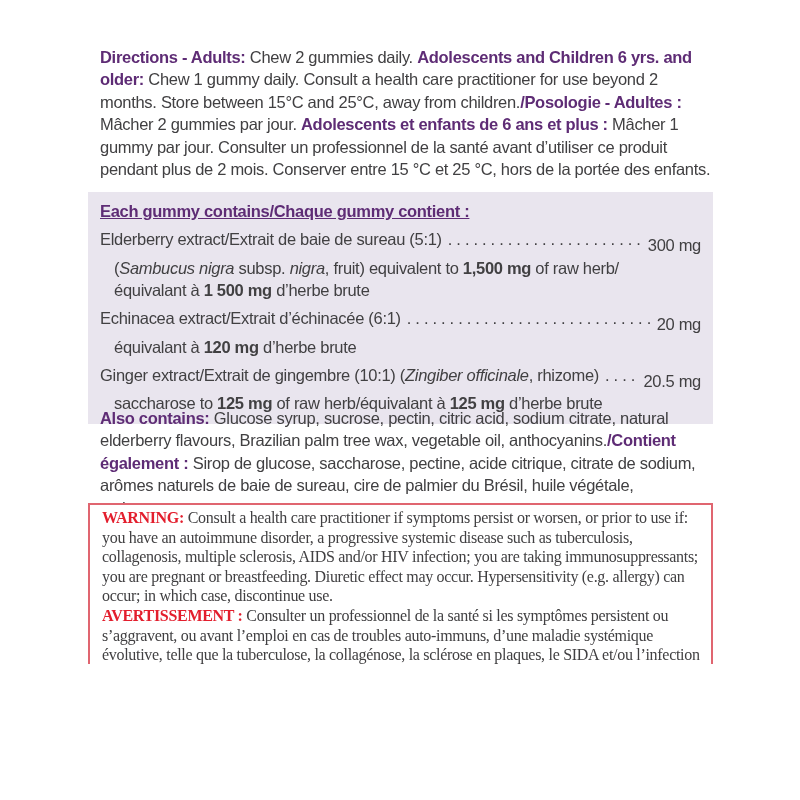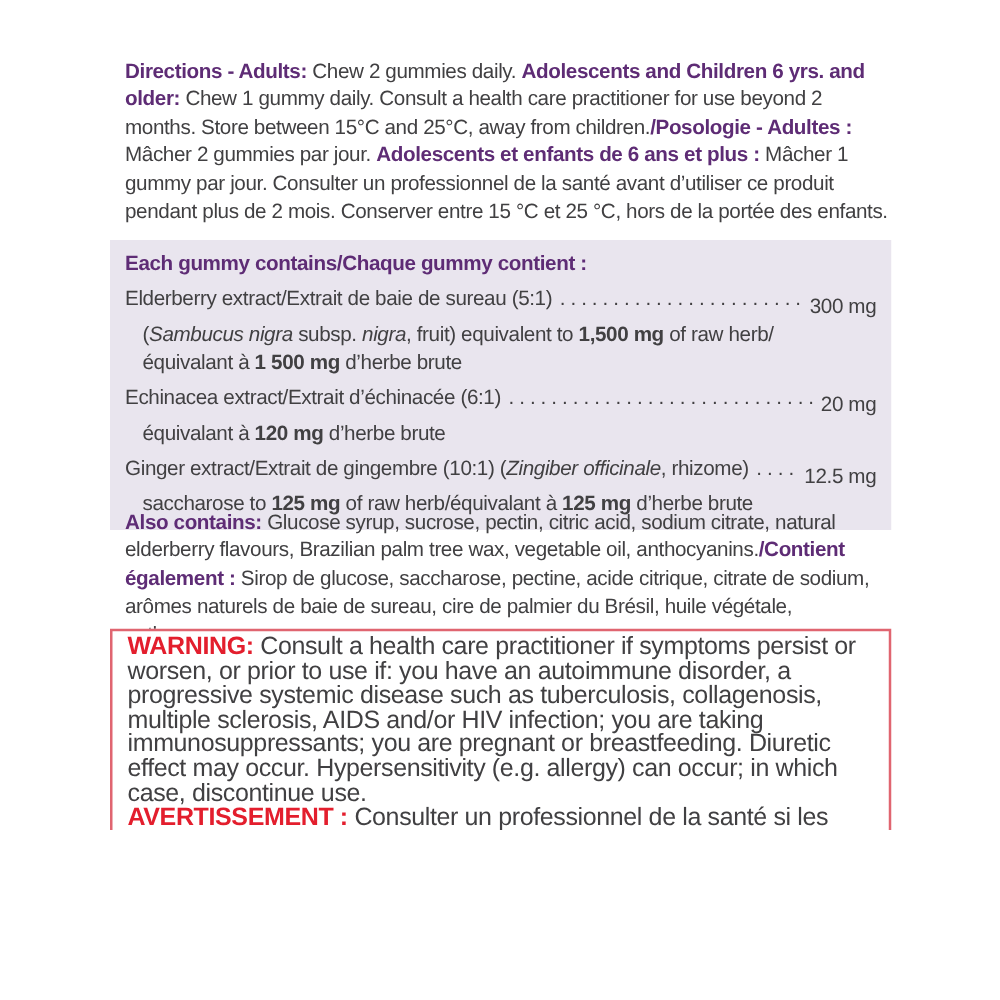--- a/index.html
+++ b/index.html
@@ -3,32 +3,32 @@
 <meta charset="utf-8">
 <style>
   html,body{margin:0;padding:0;background:#ffffff;}
   body{width:800px;height:800px;font-family:"Liberation Sans",sans-serif;color:var(--text,#414042);}
   .page{position:relative;width:800px;height:664px;background:#ffffff;overflow:hidden;}
 
   .para{margin:0;font-size:16.5px;line-height:22.4px;letter-spacing:-0.3px;}
   .directions{position:absolute;left:100px;top:46px;width:614px;}
 
   .panel{position:absolute;left:88px;top:192px;width:601px;background:var(--panelbg,#e9e5ee);padding:8px 12px 10px 12px;}
-  .panel-heading{font-weight:bold;color:var(--purple,#5e2c75);font-size:16.5px;line-height:22.4px;letter-spacing:-0.3px;}
+  .panel-heading{font-weight:bold;color:var(--purple,#5e2c75);font-size:16.5px;line-height:22.4px;letter-spacing:-0.3px;text-decoration:underline;}
   .ing-row{display:flex;align-items:center;font-size:16.5px;line-height:22.3px;letter-spacing:-0.3px;}
   .ing-name{white-space:nowrap;}
   .dots{flex:1;overflow:hidden;white-space:nowrap;margin:0 6px;}
   .dots::after{content:". . . . . . . . . . . . . . . . . . . . . . . . . . . . . . . . . . . . . . . . . . . . . . . . . . . . . . . . . . . .";}
   .amount{white-space:nowrap;margin-top:12px;}
   .ing-sub{padding-left:14px;font-size:16.5px;line-height:22.3px;letter-spacing:-0.3px;}
 
   .also{position:absolute;left:100px;top:407px;width:614px;}
 
   .warning-box{position:absolute;left:88px;top:503px;width:599px;border:2px solid var(--border,#e06570);padding:3px 10px 7px 12px;background:#ffffff;}
-  .warn{font-size:20px;line-height:19.6px;letter-spacing:-0.3px;}
+  .warn{font-size:16px;line-height:19.6px;letter-spacing:-0.3px;font-family:Liberation Serif, serif;}
 
   .run-n{}
   .run-b{font-weight:bold;}
   .run-i{font-style:italic;}
   .run-bp{font-weight:bold;color:var(--purple,#5e2c75);}
   .run-br{font-weight:bold;color:var(--red,#e31e2d);}
 </style>
 </head>
 <body style="--purple: #5e2c75; --red: #e31e2d; --text: #414042; --panelbg: #e9e5ee; --border: #e06570;">
 
@@ -48,21 +48,21 @@
         <div class="ing-sub"><span class="run-n">équivalant à </span><span class="run-b">1 500 mg</span><span class="run-n"> d’herbe brute</span></div>
         <div class="ing-row">
           <span class="ing-name"><span class="run-n">Echinacea extract/Extrait d’échinacée (6:1)</span></span>
           <span class="dots"></span>
           <span class="amount">20 mg</span>
         </div>
         <div class="ing-sub"><span class="run-n">équivalant à </span><span class="run-b">120 mg</span><span class="run-n"> d’herbe brute</span></div>
         <div class="ing-row">
           <span class="ing-name"><span class="run-n">Ginger extract/Extrait de gingembre (10:1) (</span><span class="run-i">Zingiber officinale</span><span class="run-n">, rhizome)</span></span>
           <span class="dots"></span>
-          <span class="amount">12.5 mg</span>
+          <span class="amount">20.5 mg</span>
         </div>
         <div class="ing-sub"><span class="run-n">saccharose to </span><span class="run-b">125 mg</span><span class="run-n"> of raw herb/équivalant à </span><span class="run-b">125 mg</span><span class="run-n"> d’herbe brute</span></div>
       </div>
   </div>
 
   <p class="para also"><span class="run-bp">Also contains: </span><span class="run-n">Glucose syrup, sucrose, pectin, citric acid, sodium citrate, natural elderberry flavours, Brazilian palm tree wax, vegetable oil, anthocyanins.</span><span class="run-bp">/Contient également : </span><span class="run-n">Sirop de glucose, saccharose, pectine, acide citrique, citrate de sodium, arômes naturels de baie de sureau, cire de palmier du Brésil, huile végétale, anthocyanes.</span></p>
 
   <div class="warning-box">
     <p class="para warn"><span class="run-br">WARNING: </span><span class="run-n">Consult a health care practitioner if symptoms persist or worsen, or prior to use if: you have an autoimmune disorder, a progressive systemic disease such as tuberculosis, collagenosis, multiple sclerosis, AIDS and/or HIV infection; you are taking immunosuppressants; you are pregnant or breastfeeding. Diuretic effect may occur. Hypersensitivity (e.g. allergy) can occur; in which case, discontinue use.</span></p>
     <p class="para warn"><span class="run-br">AVERTISSEMENT : </span><span class="run-n">Consulter un professionnel de la santé si les symptômes persistent ou s’aggravent, ou avant l’emploi en cas de troubles auto-immuns, d’une maladie systémique évolutive, telle que la tuberculose, la collagénose, la sclérose en plaques, le SIDA et/ou l’infection au VIH, en cas de prise d’immunodépresseurs ou en cas de grossesse ou d’allaitement. Un effet diurétique peut survenir. L’hypersensibilité (p. ex : allergie) est une réaction connue; dans ce cas, cesser l’emploi.</span></p>

